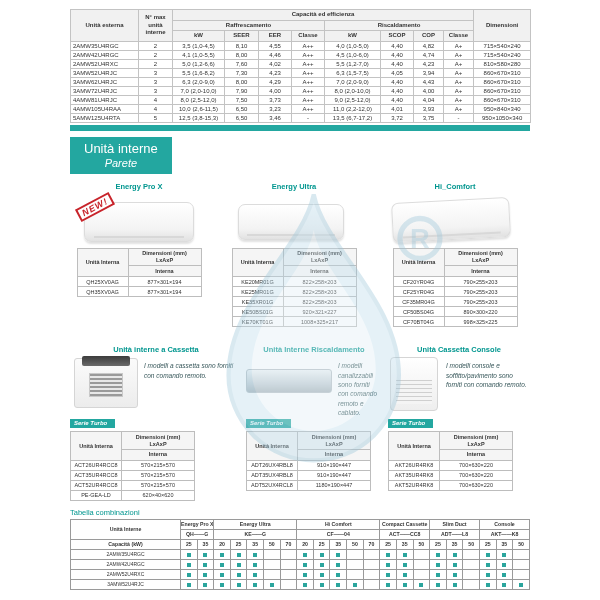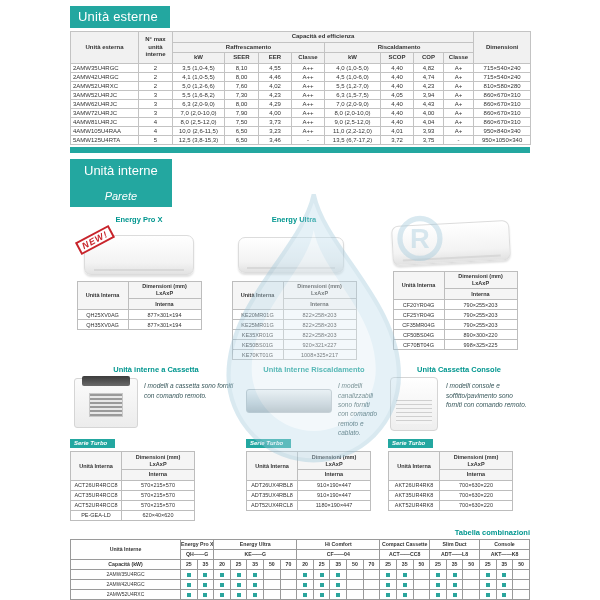--- a/index.html
+++ b/index.html
@@ -7,21 +7,21 @@
         font-family:"Liberation Sans",sans-serif;color:#333;}
   .content{position:absolute;left:70px;top:6px;width:460px;}
 
   
   .title-box{display:inline-block;background:#23a7a0;color:#fff;font-size:13px;
              padding:3px 12px 4px 8px;letter-spacing:.2px;}
   .teal-bar{height:6px;background:#23a7a0;margin-top:2px;}
   .box2{display:inline-block;background:#23a7a0;color:#fff;text-align:center;
         padding:4px 14px 5px 14px;margin-top:6px;}
   .box2 .l1{font-size:13px;}
-  .box2 .l2{font-size:11px;font-style:italic;margin-top:12px;}
+  .box2 .l2{font-size:11px;font-style:italic;margin-top:1px;}
 
   
   table{border-collapse:collapse;}
   .ext-table{width:460px;table-layout:fixed;margin-top:3px;font-size:6px;}
   .ext-table th,.ext-table td{border:1px solid #c3c3c3;padding:1px 1px;text-align:center;
       overflow:hidden;white-space:nowrap;}
   .ext-table th{background:#f1f1f1;font-weight:bold;white-space:normal;line-height:1.25;}
   .ext-table td:first-child{text-align:left;padding-left:2px;}
 
   
@@ -40,21 +40,21 @@
              font-weight:bold;font-style:italic;font-size:9px;padding:0 3px;letter-spacing:1px;}
 
   
   .mini{table-layout:fixed;font-size:5.5px;margin:2px auto 0 auto;}
   .mini th,.mini td{border:1px solid #bdbdbd;padding:1.5px 1px;text-align:center;
       overflow:hidden;white-space:nowrap;}
   .mini th{background:#f5f5f5;font-weight:bold;white-space:normal;line-height:1.25;}
   .mini .cu{width:48px;} .mini .cd{width:70px;}
 
   
-  .mid-row{display:flex;margin-top:5px;}
+  .mid-row{display:flex;margin-top:18px;}
   .mid-col{position:relative;}
   .mid-col.m1{width:172px;}
   .mid-col.m2{width:140px;padding-left:4px;box-sizing:border-box;}
   .mid-col.m3{width:148px;padding-left:6px;box-sizing:border-box;}
   .mid-title{font-size:7.5px;font-weight:bold;color:#00968f;text-align:center;height:10px;}
   .mid-body{display:flex;height:56px;align-items:flex-start;}
   .note{font-size:6.5px;font-style:italic;color:#37575a;line-height:1.45;padding-top:6px;}
   .chip{display:inline-block;background:#23a7a0;color:#fff;font-size:6px;font-weight:bold;
         font-style:italic;padding:1px 8px 2px 4px;}
   .cassette{width:62px;height:48px;margin:3px 6px 0 4px;position:relative;flex:none;
@@ -63,39 +63,38 @@
   .cassette .grille{position:absolute;left:14px;right:14px;top:14px;bottom:10px;
             background:repeating-linear-gradient(#9a9a9a 0 2px,#e8e8e8 2px 4px);border:1px solid #c9c9c9;}
   .duct{width:84px;height:22px;margin:14px 6px 0 0;flex:none;border-radius:3px;
         background:linear-gradient(#eef2f4,#c2ccd2 65%,#aab4ba);border:1px solid #b7c0c5;}
   .console{width:46px;height:52px;margin:2px 8px 0 2px;flex:none;border-radius:4px;
         background:linear-gradient(#ffffff,#eeeeee);border:1px solid #d5d5d5;position:relative;}
   .console .vents{position:absolute;left:5px;right:5px;top:22px;bottom:6px;
         background:repeating-linear-gradient(#cfcfcf 0 1px,#f4f4f4 1px 4px);}
 
   
-  .combo-title{font-size:7.5px;font-weight:bold;color:#00968f;margin-top:7px;text-align:right;}
+  .combo-title{font-size:7.5px;font-weight:normal;color:#00968f;margin-top:7px;}
   .combo{width:460px;table-layout:fixed;margin-top:2px;font-size:5px;}
   .combo th,.combo td{border:1px solid #9a9a9a;padding:0;text-align:center;height:9px;
       overflow:hidden;white-space:nowrap;}
   .combo th{font-weight:bold;background:#fff;font-size:5.2px;}
   .combo col.lab{width:110px;}
   .dot{display:inline-block;width:4px;height:4px;background:#2ba59d;vertical-align:middle;}
 
   
   .watermark{position:absolute;left:212px;top:188px;width:235px;height:305px;
              opacity:.38;pointer-events:none;z-index:6;}
 </style>
 </head>
 <body>
 
 <div class="page">
   <div class="content">
 
-    <div class="title-box">Unità esterne</div>
 
     <table class="ext-table">
       <colgroup>
         <col style="width:68px">
           <col style="width:34px">
           <col style="width:52px">
           <col style="width:34px">
         <col style="width:33px">
           <col style="width:33px">
           <col style="width:56px">
@@ -319,20 +318,21 @@
               </tr>
               <tr>
                 <td>KE70KT01G</td>
                 <td>1008×325×217</td>
               </tr>
             </tbody>
         </table>
       </div>
 
       <div class="wall-col c3">
+        <div class="prod-title">Hi_Comfort</div>
         <div class="img-zone">
           <div class="wall-unit" style="left:12px;top:8px;width:116px;height:38px;transform:rotate(-3deg);"></div>
         </div>
         <table class="mini">
           <thead>
             <tr>
                 <th rowspan="2" class="cu">Unità Interna</th>
                 <th class="cd"><span>Dimensioni (mm)</span><br><span>LxAxP</span></th>
               </tr>
             <tr>

